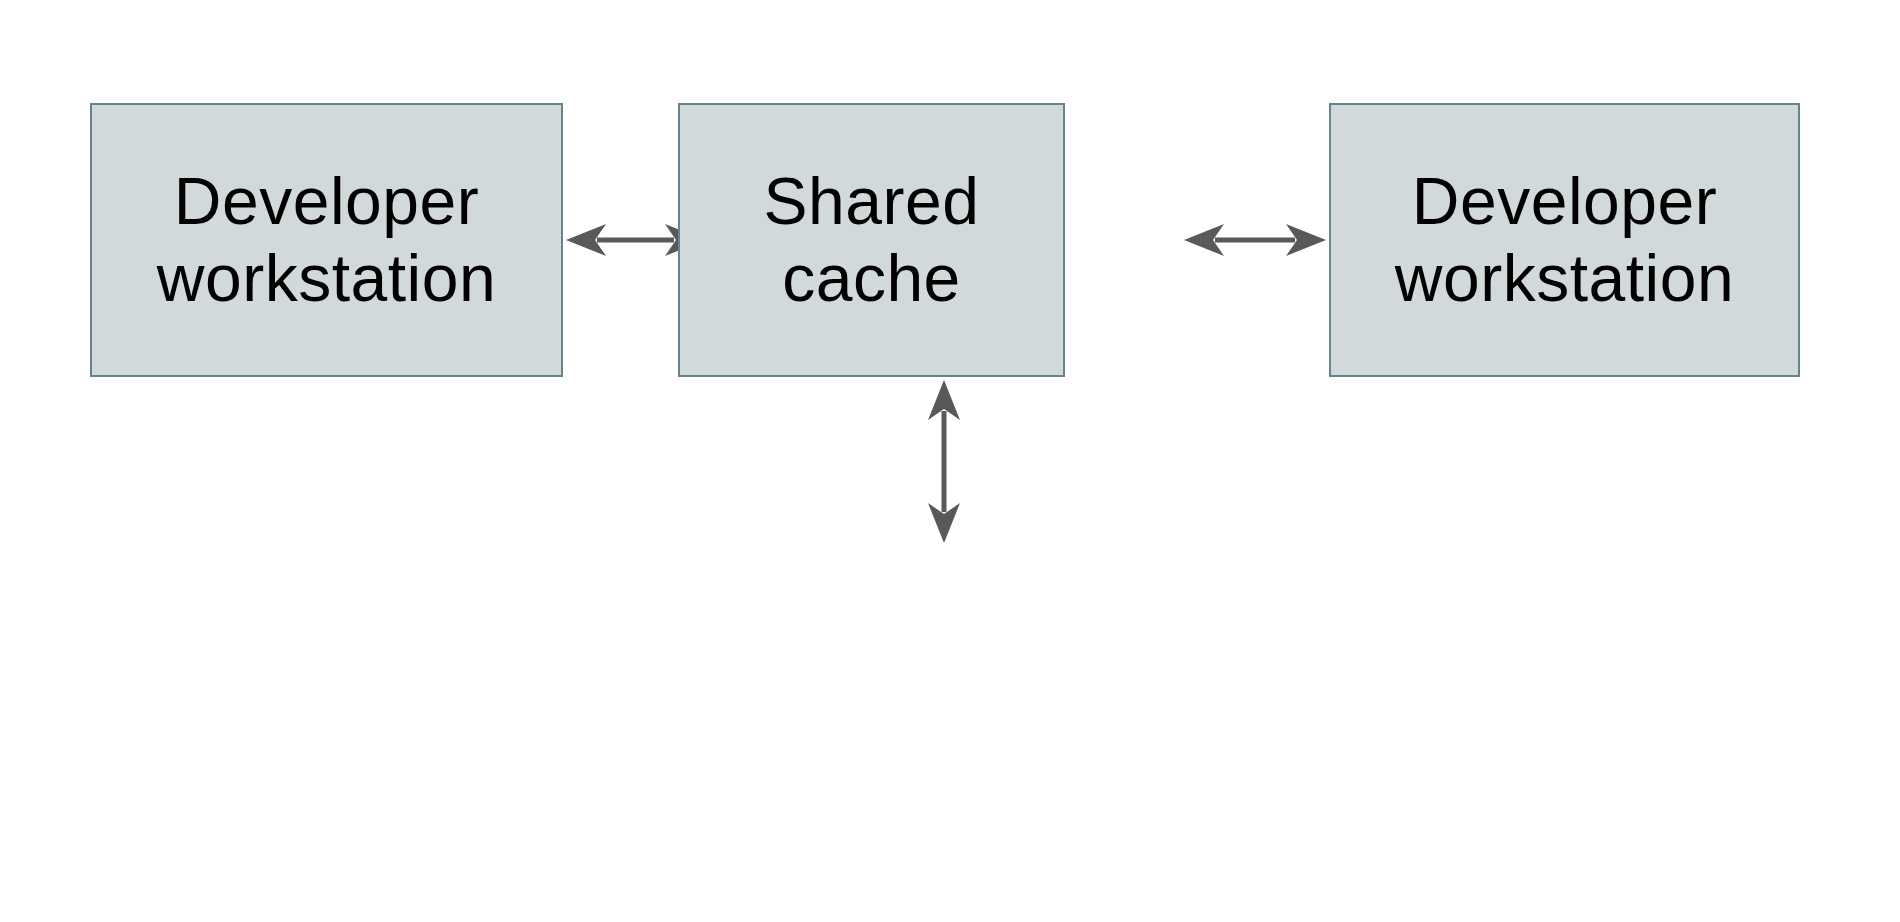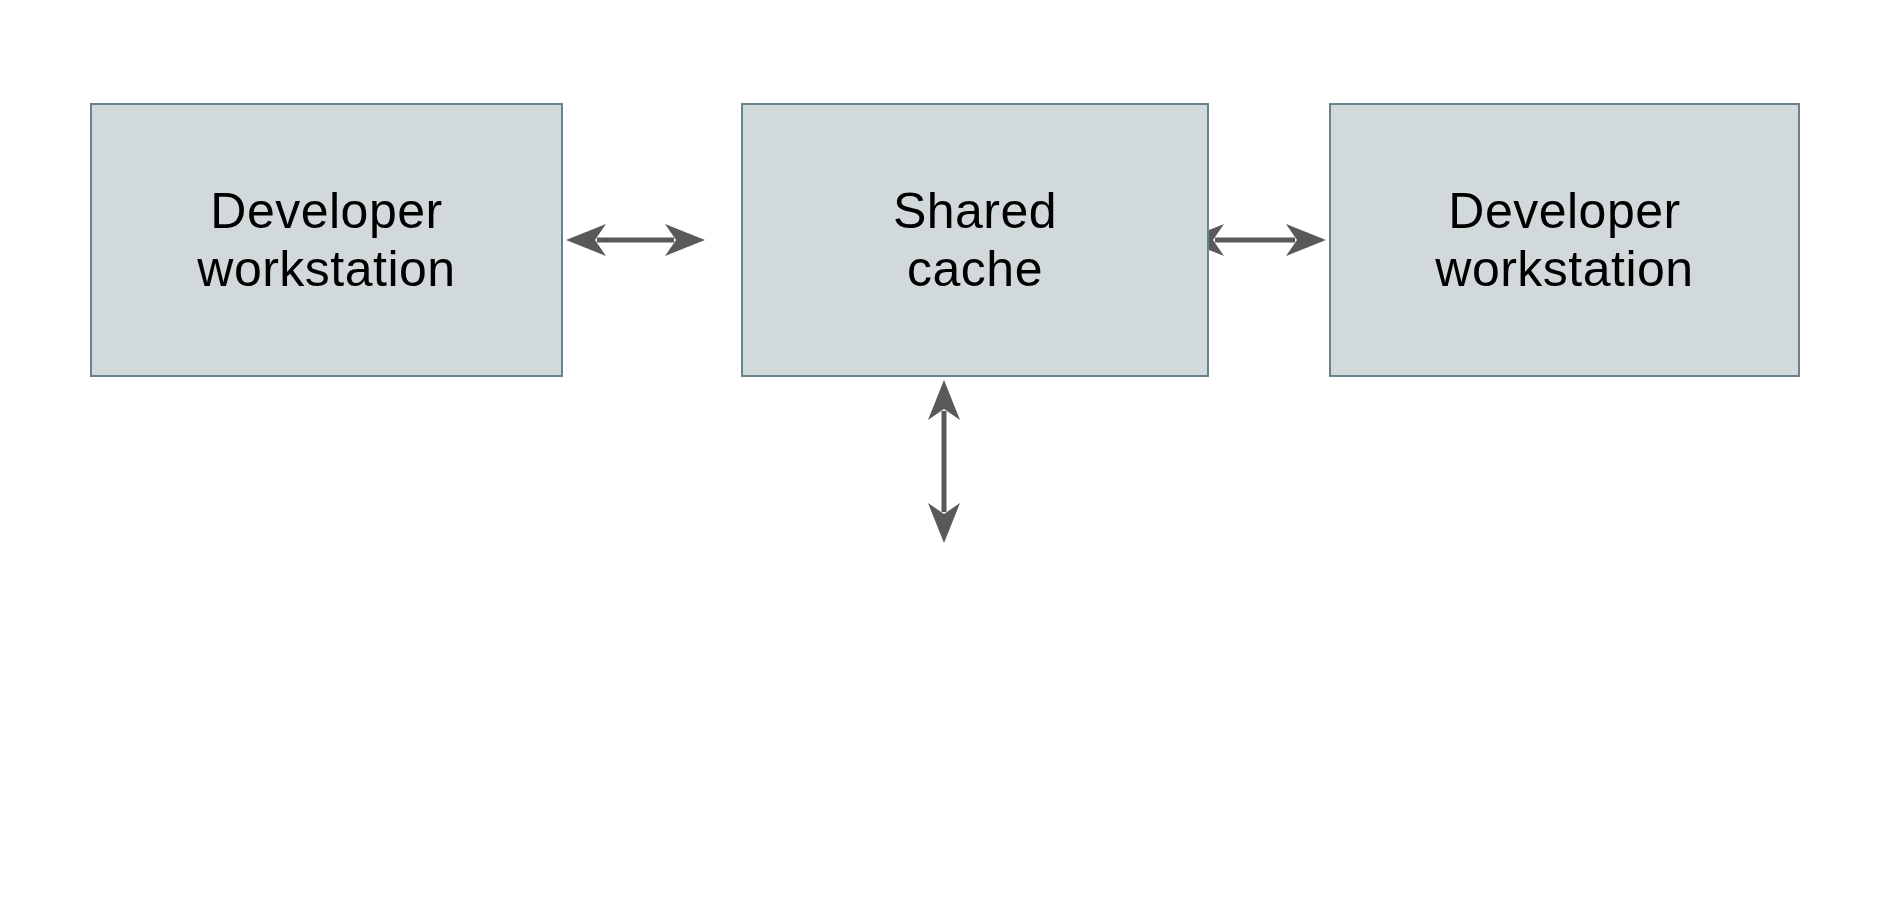--- a/index.html
+++ b/index.html
@@ -37,28 +37,28 @@
   .node {
     position: absolute;
     background: var(--node-fill);
     border: 2px solid var(--node-border);
     display: flex;
     align-items: center;
     justify-content: center;
   }
   .node-label {
     color: var(--text);
-    font-size: 50px;
+    font-size: 66px;
     line-height: 1.17;
     letter-spacing: 0.5px;
     text-align: center;
     white-space: pre-line;
   }
   .node-left  { left: 90px;   top: 103px; width: 473px; height: 274px; }
-  .node-cache { left: 741px;  top: 103px; width: 468px; height: 274px; }
+  .node-cache { left: 678px;  top: 103px; width: 387px; height: 274px; }
   .node-right { left: 1329px; top: 103px; width: 471px; height: 274px; }
   .node-ci    { left: 709px;  top: 546px; width: 474px; height: 287px; }
 </style>
 </head>
 <body>
 
 <div class="canvas">
 
   <svg class="edges" viewBox="0 0 1900 922" xmlns="http://www.w3.org/2000/svg">
     <g>

